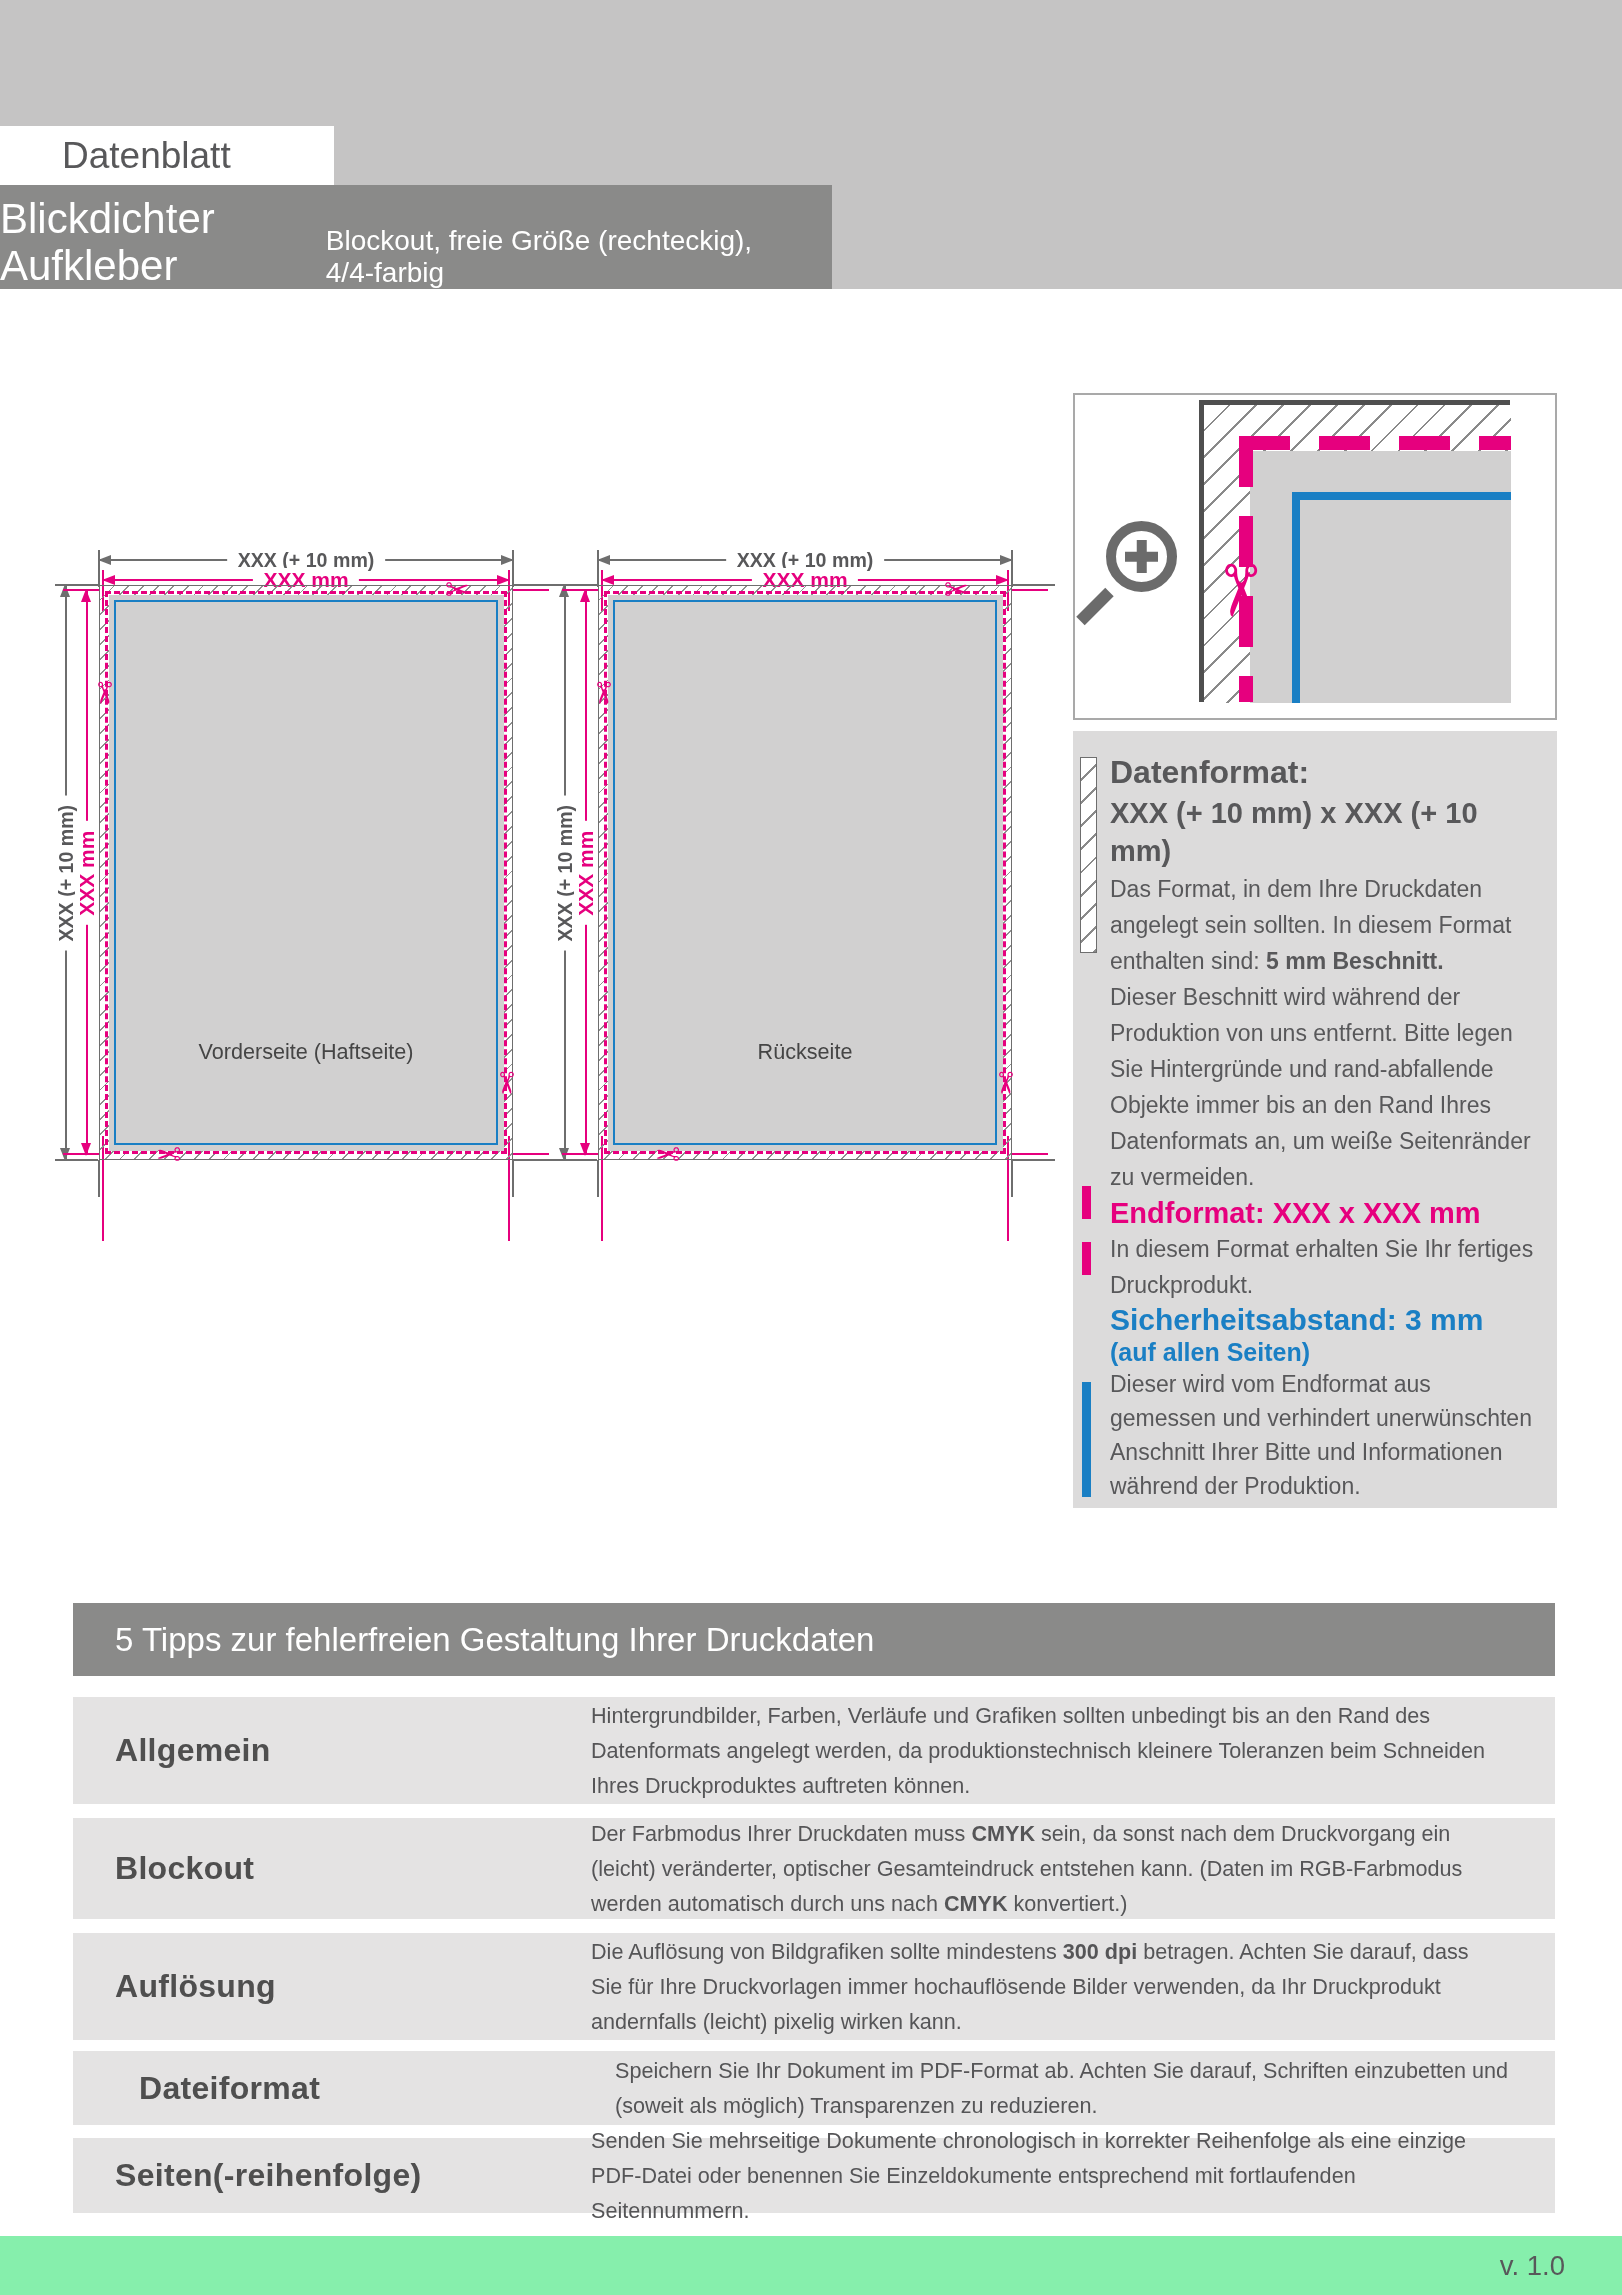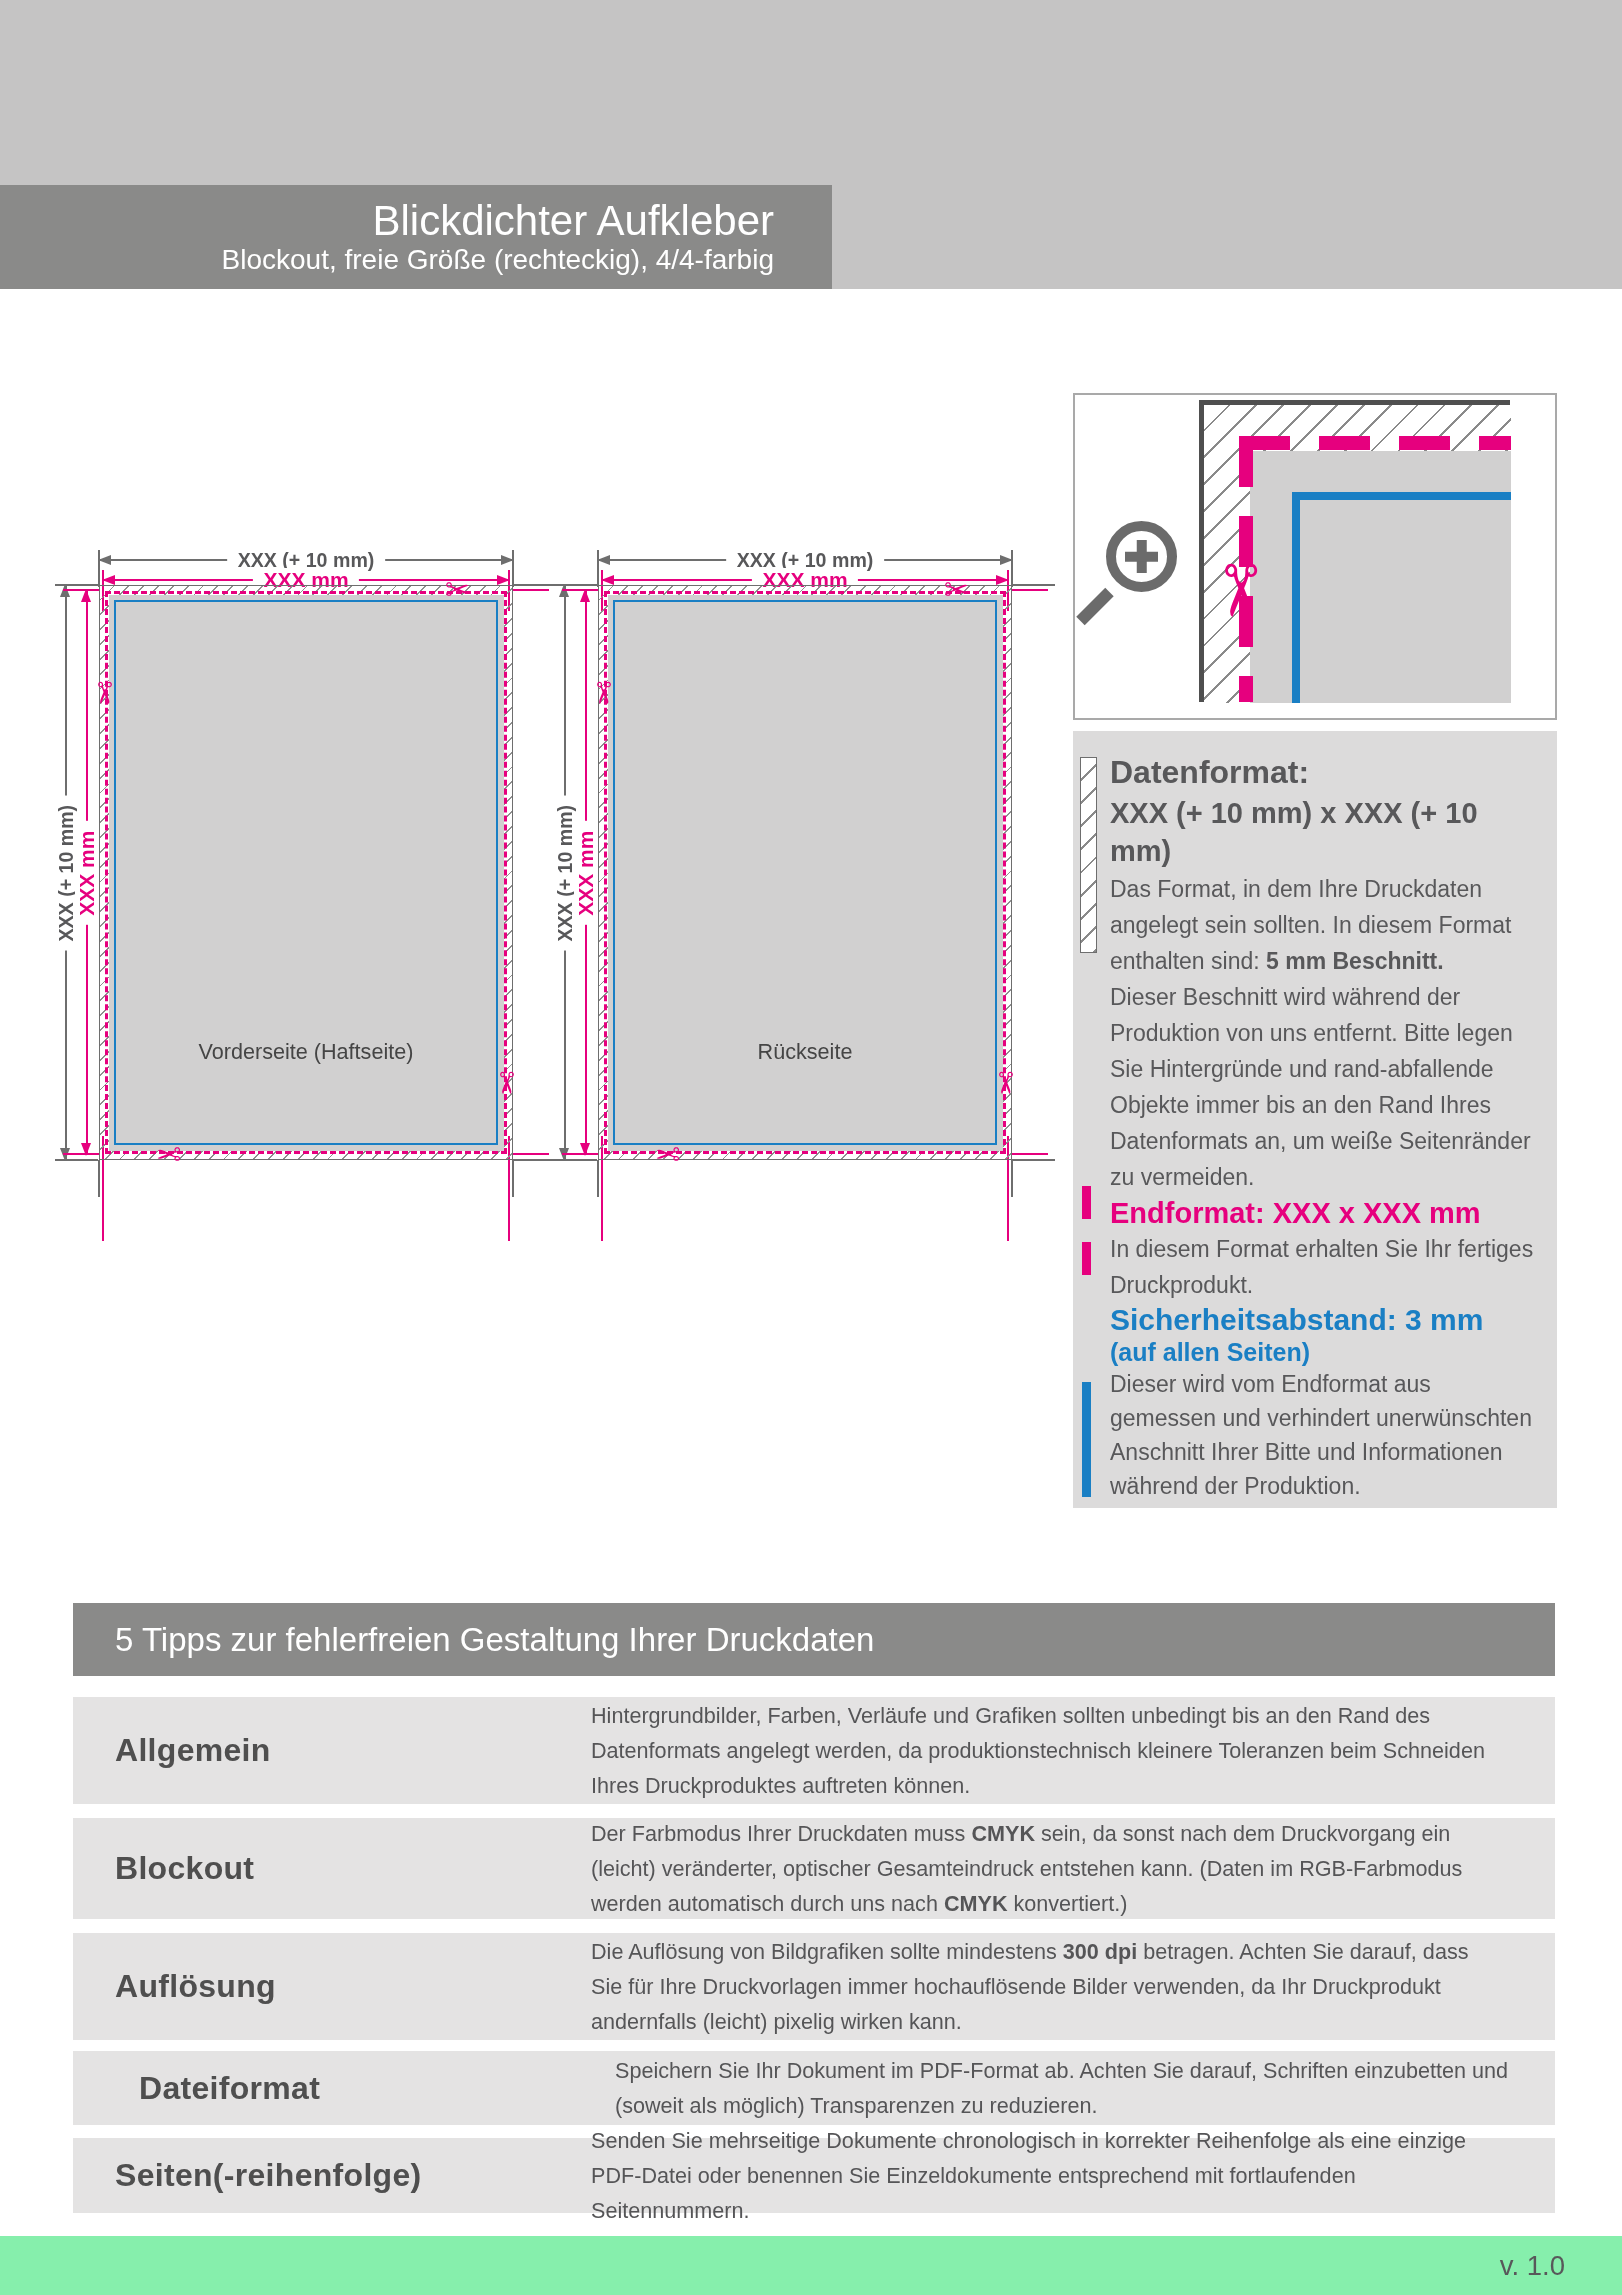--- a/index.html
+++ b/index.html
@@ -4,21 +4,21 @@
 <style>
   html,body{margin:0;padding:0;background:#fff;}
   #page{position:relative;width:1623px;height:2295px;background:#ffffff;overflow:hidden;
         font-family:"Liberation Sans",sans-serif;color:#58585a;}
 
   
   .top-band{position:absolute;left:0;top:0;width:1623px;height:289px;background:#c5c4c4;}
   .datenblatt-box{position:absolute;left:0;top:126px;width:334px;height:59px;background:#ffffff;}
   .datenblatt-box span{display:block;padding-left:62px;line-height:60px;font-size:37px;color:#58585a;}
   .title-bar{position:absolute;left:0;top:185px;width:832px;height:104px;background:#8a8a89;
-             display:flex;flex-direction:column;align-items:flex-end;justify-content:center;
+             display:flex;align-items:flex-end;justify-content:center;
              box-sizing:border-box;padding-right:58px;}
   .main-title{color:#ffffff;font-size:42px;line-height:1.12;}
   .sub-title{color:#ffffff;font-size:28px;line-height:1.15;}
 
   
   .diagram{position:absolute;width:517px;height:759px;}
   #diagram-front{left:26px;top:546px;}
   #diagram-back{left:525px;top:546px;}
 
   .d-box{position:absolute;left:73px;top:39px;width:414px;height:575px;box-sizing:border-box;
@@ -132,20 +132,23 @@
               display:flex;align-items:center;justify-content:flex-end;box-sizing:border-box;
               padding-right:58px;}
   .footer-bar span{font-size:27.5px;color:#58585a;}
 </style>
 </head>
 <body>
 
 <div id="page">
 
   <div class="top-band"></div>
+  <div class="datenblatt-box">
+    <span>Datenblatt</span>
+  </div>
   <div class="title-bar">
     <div class="main-title">Blickdichter Aufkleber</div>
     <div class="sub-title">Blockout, freie Größe (rechteckig), 4/4-farbig</div>
   </div>
 
   <div class="diagram" id="diagram-front">
     <div class="dim-h dark" style="left:73px;top:13px;width:414px;">
       <i class="ar-l"></i>
         <i class="ar-r"></i>
       <span class="dlabel">XXX (+ 10 mm)</span>

